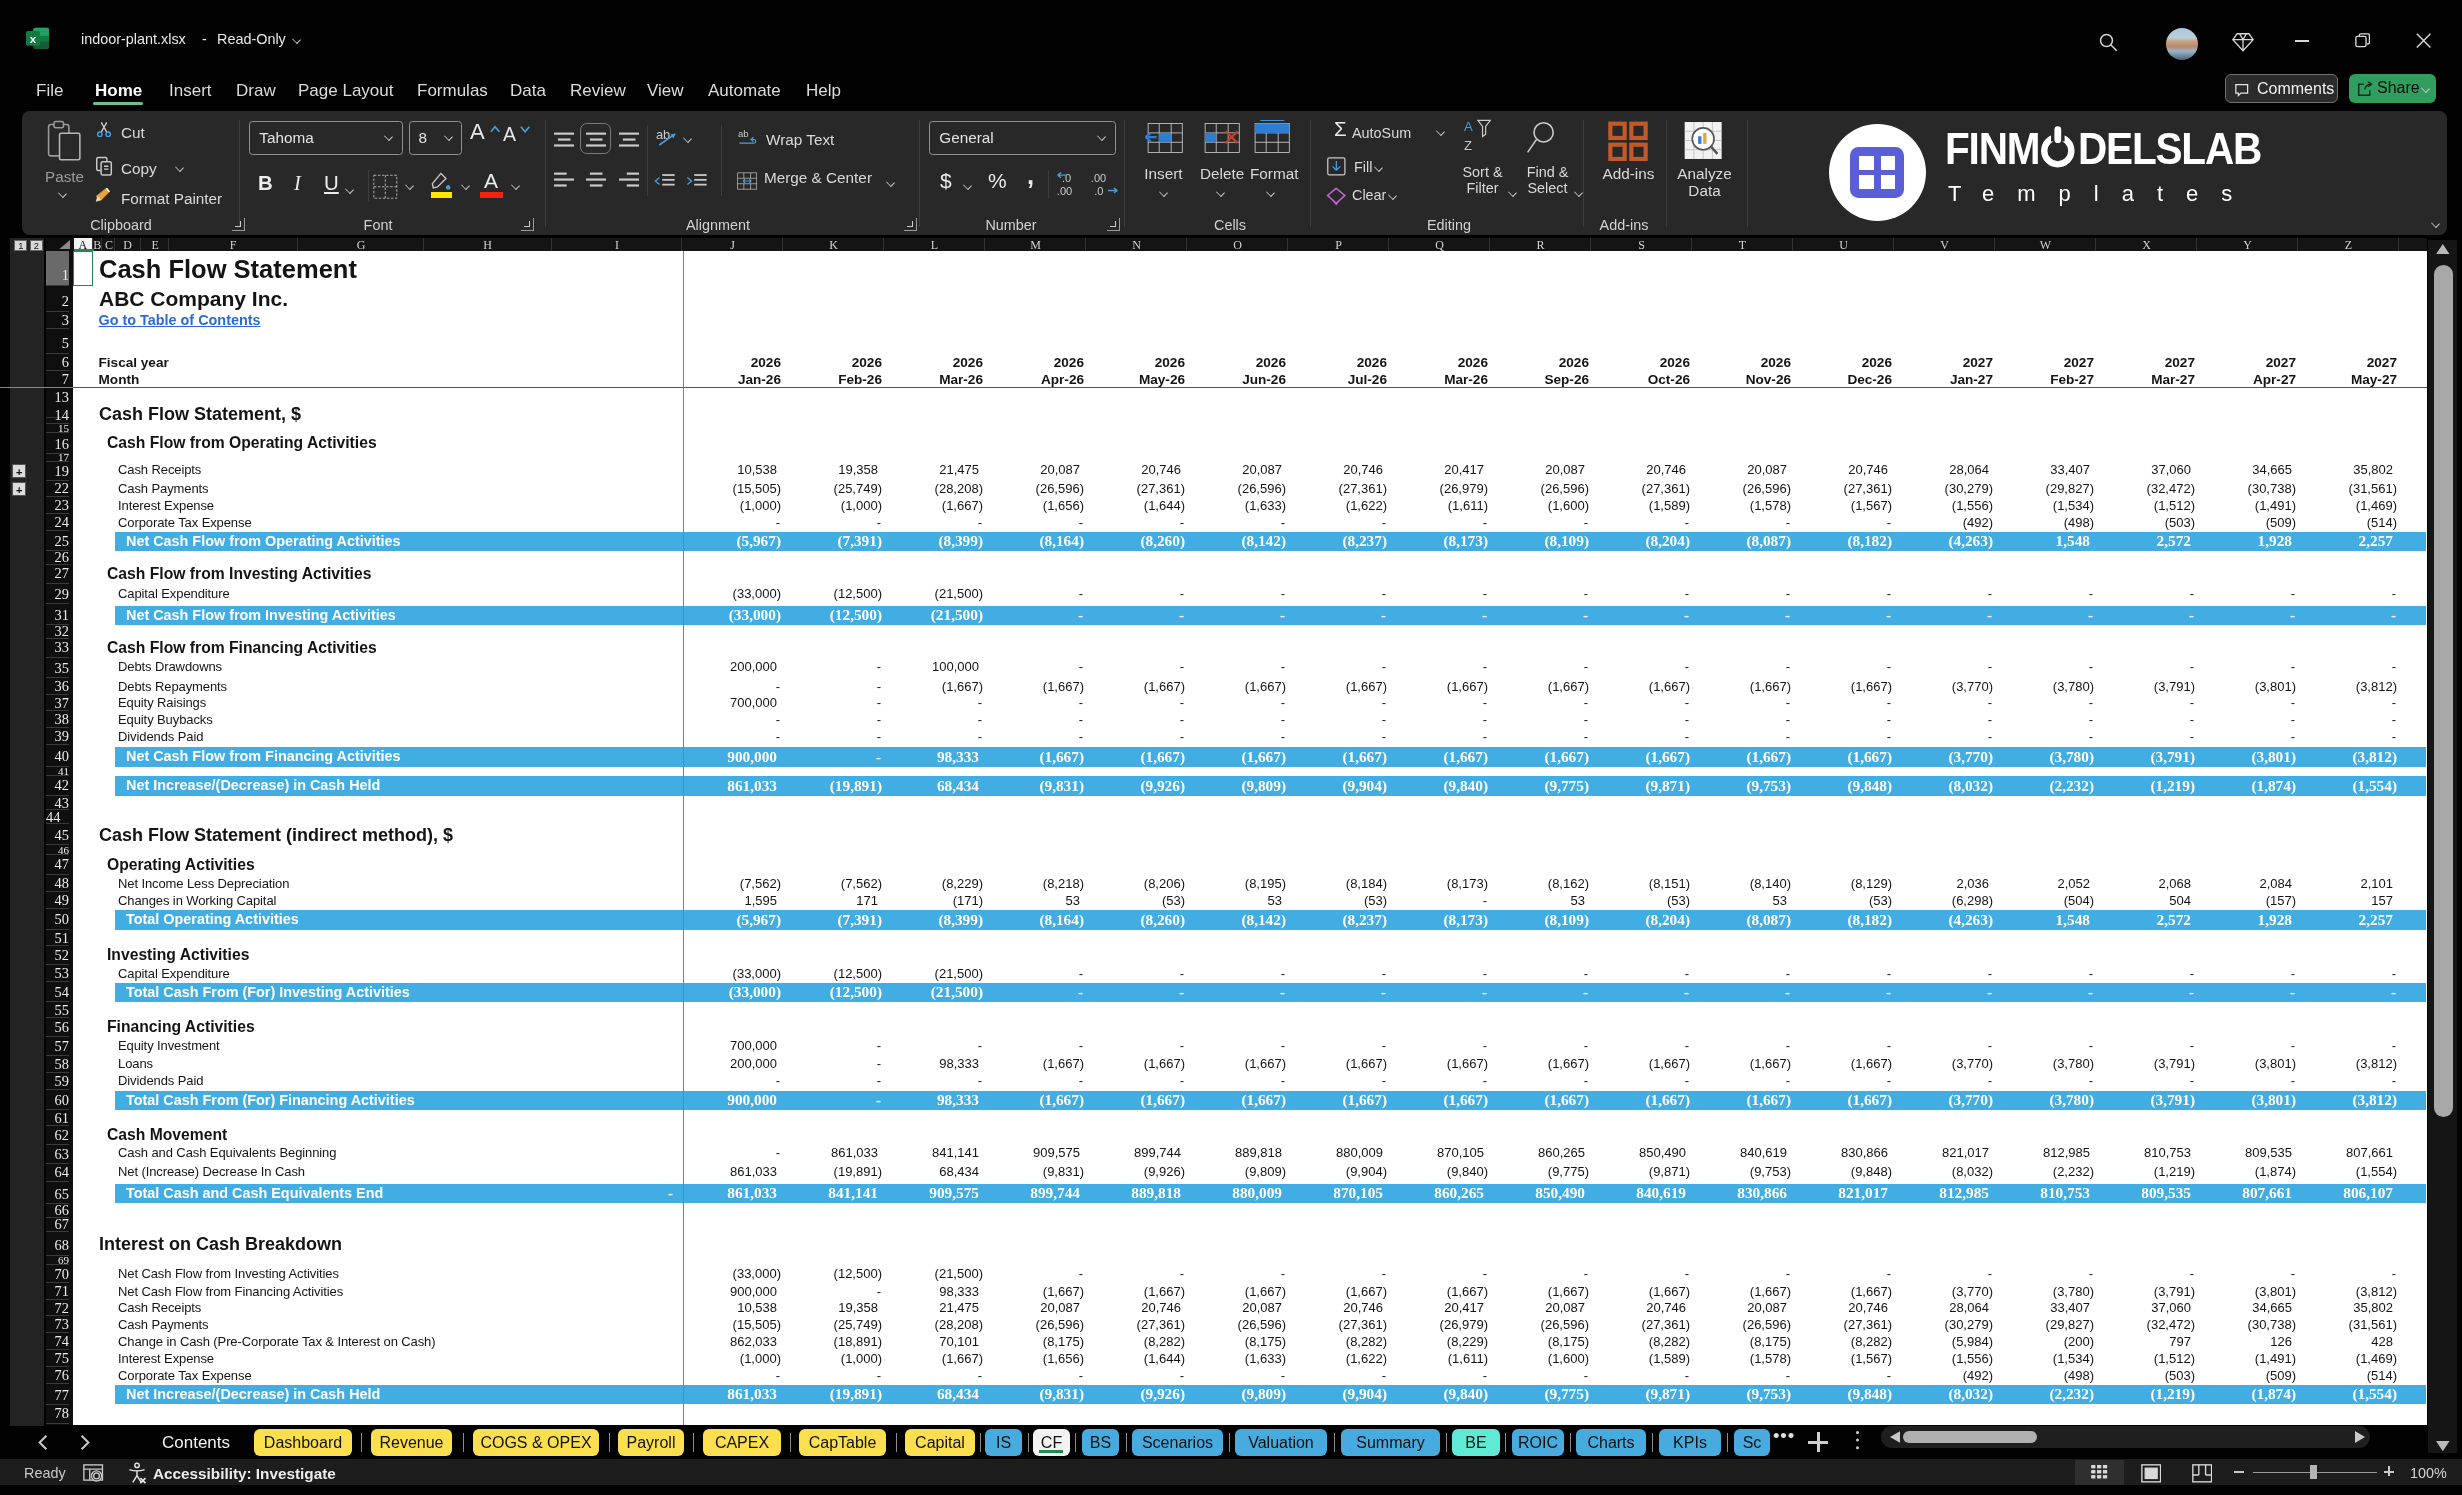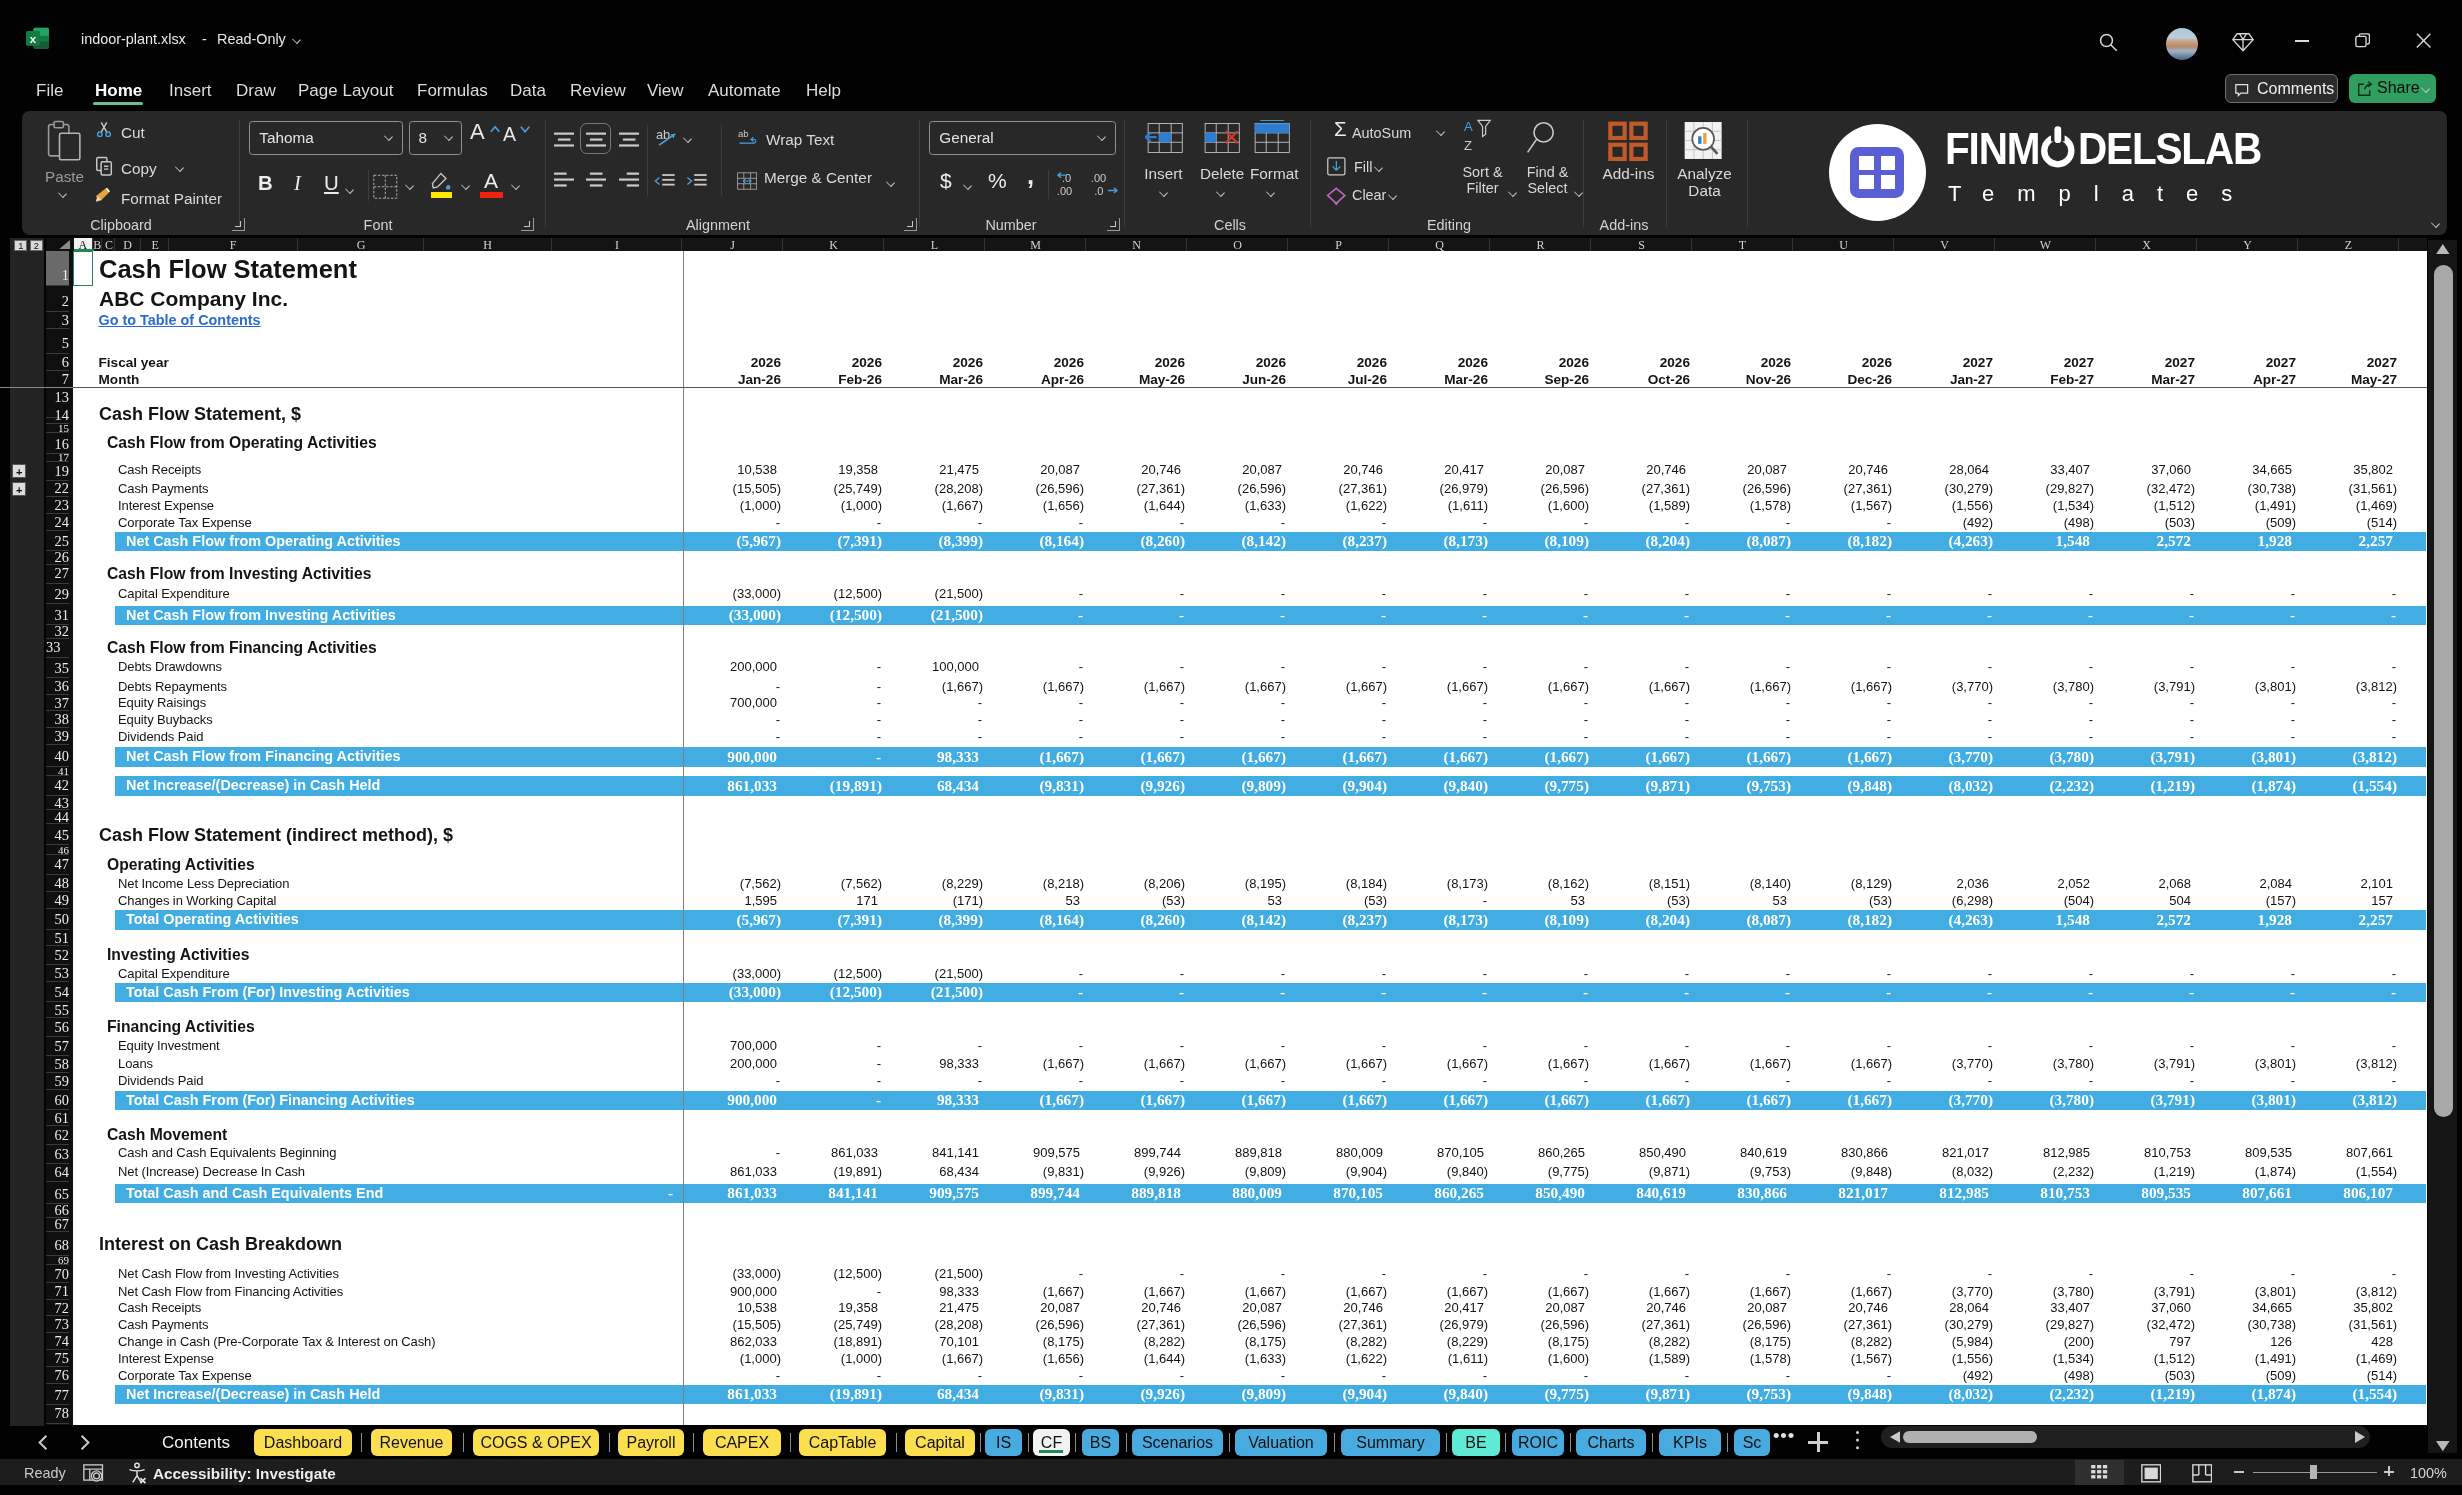--- a/index.html
+++ b/index.html
@@ -377,31 +377,31 @@
 <div class="abs ser" style="left:46px;top:462px;width:23px;height:18.7px;color:#ededed;font-size:14.4px;text-align:right;line-height:18.7px;border-bottom:0.8px solid #3a3a3a;overflow:hidden">19</div>
 <div class="abs ser" style="left:46px;top:480px;width:23px;height:17px;color:#ededed;font-size:14.4px;text-align:right;line-height:17px;border-bottom:0.8px solid #3a3a3a;overflow:hidden">22</div>
 <div class="abs ser" style="left:46px;top:497px;width:23px;height:17px;color:#ededed;font-size:14.4px;text-align:right;line-height:17px;border-bottom:0.8px solid #3a3a3a;overflow:hidden">23</div>
 <div class="abs ser" style="left:46px;top:514px;width:23px;height:17px;color:#ededed;font-size:14.4px;text-align:right;line-height:17px;border-bottom:0.8px solid #3a3a3a;overflow:hidden">24</div>
 <div class="abs ser" style="left:46px;top:532px;width:23px;height:18.7px;color:#ededed;font-size:14.4px;text-align:right;line-height:18.7px;border-bottom:0.8px solid #3a3a3a;overflow:hidden">25</div>
 <div class="abs ser" style="left:46px;top:551px;width:23px;height:13.6px;color:#ededed;font-size:14.4px;text-align:right;line-height:13.6px;border-bottom:0.8px solid #3a3a3a;overflow:hidden">26</div>
 <div class="abs ser" style="left:46px;top:564px;width:23px;height:19.5px;color:#ededed;font-size:14.4px;text-align:right;line-height:19.5px;border-bottom:0.8px solid #3a3a3a;overflow:hidden">27</div>
 <div class="abs ser" style="left:46px;top:584px;width:23px;height:20.4px;color:#ededed;font-size:14.4px;text-align:right;line-height:20.4px;border-bottom:0.8px solid #3a3a3a;overflow:hidden">29</div>
 <div class="abs ser" style="left:46px;top:606px;width:23px;height:18.7px;color:#ededed;font-size:14.4px;text-align:right;line-height:18.7px;border-bottom:0.8px solid #3a3a3a;overflow:hidden">31</div>
 <div class="abs ser" style="left:46px;top:625px;width:23px;height:13.6px;color:#ededed;font-size:14.4px;text-align:right;line-height:13.6px;border-bottom:0.8px solid #3a3a3a;overflow:hidden">32</div>
-<div class="abs ser" style="left:46px;top:638px;width:23px;height:19.5px;color:#ededed;font-size:14.4px;text-align:left;line-height:19.5px;border-bottom:0.8px solid #3a3a3a;overflow:hidden">33</div>
+<div class="abs ser" style="left:46px;top:638px;width:23px;height:19.5px;color:#ededed;font-size:14.4px;text-align:right;line-height:19.5px;border-bottom:0.8px solid #3a3a3a;overflow:hidden">33</div>
 <div class="abs ser" style="left:46px;top:658px;width:23px;height:20.4px;color:#ededed;font-size:14.4px;text-align:right;line-height:20.4px;border-bottom:0.8px solid #3a3a3a;overflow:hidden">35</div>
 <div class="abs ser" style="left:46px;top:678px;width:23px;height:17px;color:#ededed;font-size:14.4px;text-align:right;line-height:17px;border-bottom:0.8px solid #3a3a3a;overflow:hidden">36</div>
 <div class="abs ser" style="left:46px;top:695px;width:23px;height:16px;color:#ededed;font-size:14.4px;text-align:right;line-height:16px;border-bottom:0.8px solid #3a3a3a;overflow:hidden">37</div>
 <div class="abs ser" style="left:46px;top:711px;width:23px;height:17px;color:#ededed;font-size:14.4px;text-align:right;line-height:17px;border-bottom:0.8px solid #3a3a3a;overflow:hidden">38</div>
 <div class="abs ser" style="left:46px;top:728px;width:23px;height:17px;color:#ededed;font-size:14.4px;text-align:right;line-height:17px;border-bottom:0.8px solid #3a3a3a;overflow:hidden">39</div>
 <div class="abs ser" style="left:46px;top:747px;width:23px;height:19.5px;color:#ededed;font-size:14.4px;text-align:right;line-height:19.5px;border-bottom:0.8px solid #3a3a3a;overflow:hidden">40</div>
 <div class="abs ser" style="left:46px;top:766px;width:23px;height:10.2px;color:#ededed;font-size:11px;text-align:right;line-height:10.2px;border-bottom:0.8px solid #3a3a3a;overflow:hidden">41</div>
 <div class="abs ser" style="left:46px;top:776px;width:23px;height:19.5px;color:#ededed;font-size:14.4px;text-align:right;line-height:19.5px;border-bottom:0.8px solid #3a3a3a;overflow:hidden">42</div>
 <div class="abs ser" style="left:46px;top:796px;width:23px;height:14.4px;color:#ededed;font-size:14.4px;text-align:right;line-height:14.4px;border-bottom:0.8px solid #3a3a3a;overflow:hidden">43</div>
-<div class="abs ser" style="left:46px;top:810px;width:23px;height:14.4px;color:#ededed;font-size:14.4px;text-align:right;line-height:14.4px;border-bottom:0.8px solid #3a3a3a;overflow:hidden">44</div>
+<div class="abs ser" style="left:46px;top:810px;width:23px;height:14.4px;color:#ededed;font-size:14.4px;text-align:left;line-height:14.4px;border-bottom:0.8px solid #3a3a3a;overflow:hidden">44</div>
 <div class="abs ser" style="left:46px;top:825px;width:23px;height:20.4px;color:#ededed;font-size:14.4px;text-align:right;line-height:20.4px;border-bottom:0.8px solid #3a3a3a;overflow:hidden">45</div>
 <div class="abs ser" style="left:46px;top:845px;width:23px;height:10.2px;color:#ededed;font-size:11px;text-align:right;line-height:10.2px;border-bottom:0.8px solid #3a3a3a;overflow:hidden">46</div>
 <div class="abs ser" style="left:46px;top:855px;width:23px;height:19.5px;color:#ededed;font-size:14.4px;text-align:right;line-height:19.5px;border-bottom:0.8px solid #3a3a3a;overflow:hidden">47</div>
 <div class="abs ser" style="left:46px;top:875px;width:23px;height:17px;color:#ededed;font-size:14.4px;text-align:right;line-height:17px;border-bottom:0.8px solid #3a3a3a;overflow:hidden">48</div>
 <div class="abs ser" style="left:46px;top:892px;width:23px;height:17px;color:#ededed;font-size:14.4px;text-align:right;line-height:17px;border-bottom:0.8px solid #3a3a3a;overflow:hidden">49</div>
 <div class="abs ser" style="left:46px;top:910px;width:23px;height:19.5px;color:#ededed;font-size:14.4px;text-align:right;line-height:19.5px;border-bottom:0.8px solid #3a3a3a;overflow:hidden">50</div>
 <div class="abs ser" style="left:46px;top:930px;width:23px;height:16px;color:#ededed;font-size:14.4px;text-align:right;line-height:16px;border-bottom:0.8px solid #3a3a3a;overflow:hidden">51</div>
 <div class="abs ser" style="left:46px;top:946px;width:23px;height:18.7px;color:#ededed;font-size:14.4px;text-align:right;line-height:18.7px;border-bottom:0.8px solid #3a3a3a;overflow:hidden">52</div>
 <div class="abs ser" style="left:46px;top:965px;width:23px;height:17px;color:#ededed;font-size:14.4px;text-align:right;line-height:17px;border-bottom:0.8px solid #3a3a3a;overflow:hidden">53</div>
 <div class="abs ser" style="left:46px;top:983px;width:23px;height:18.7px;color:#ededed;font-size:14.4px;text-align:right;line-height:18.7px;border-bottom:0.8px solid #3a3a3a;overflow:hidden">54</div>

